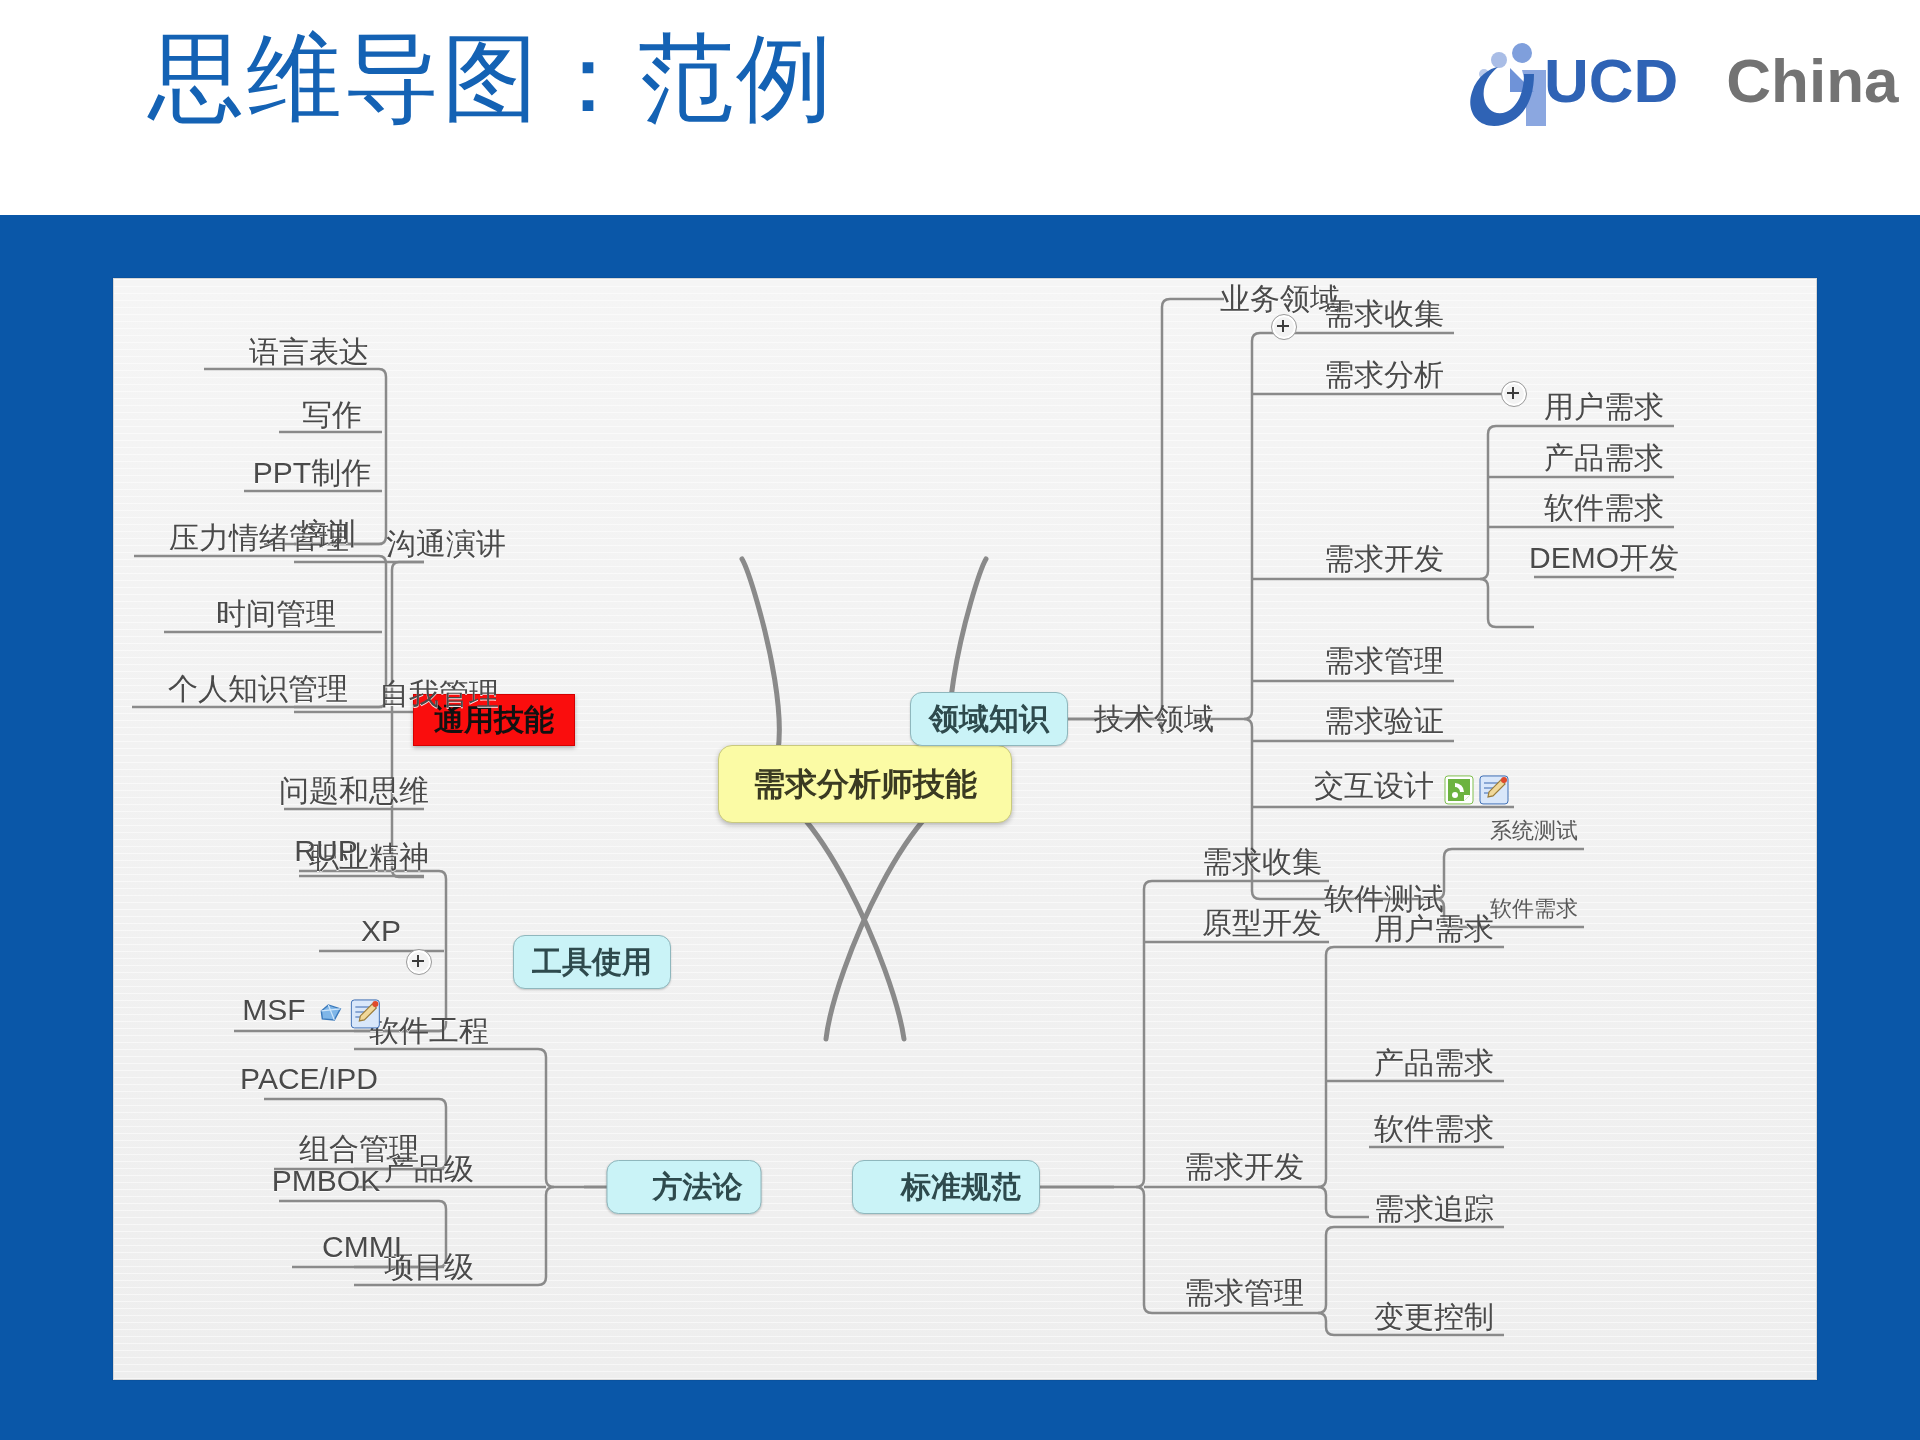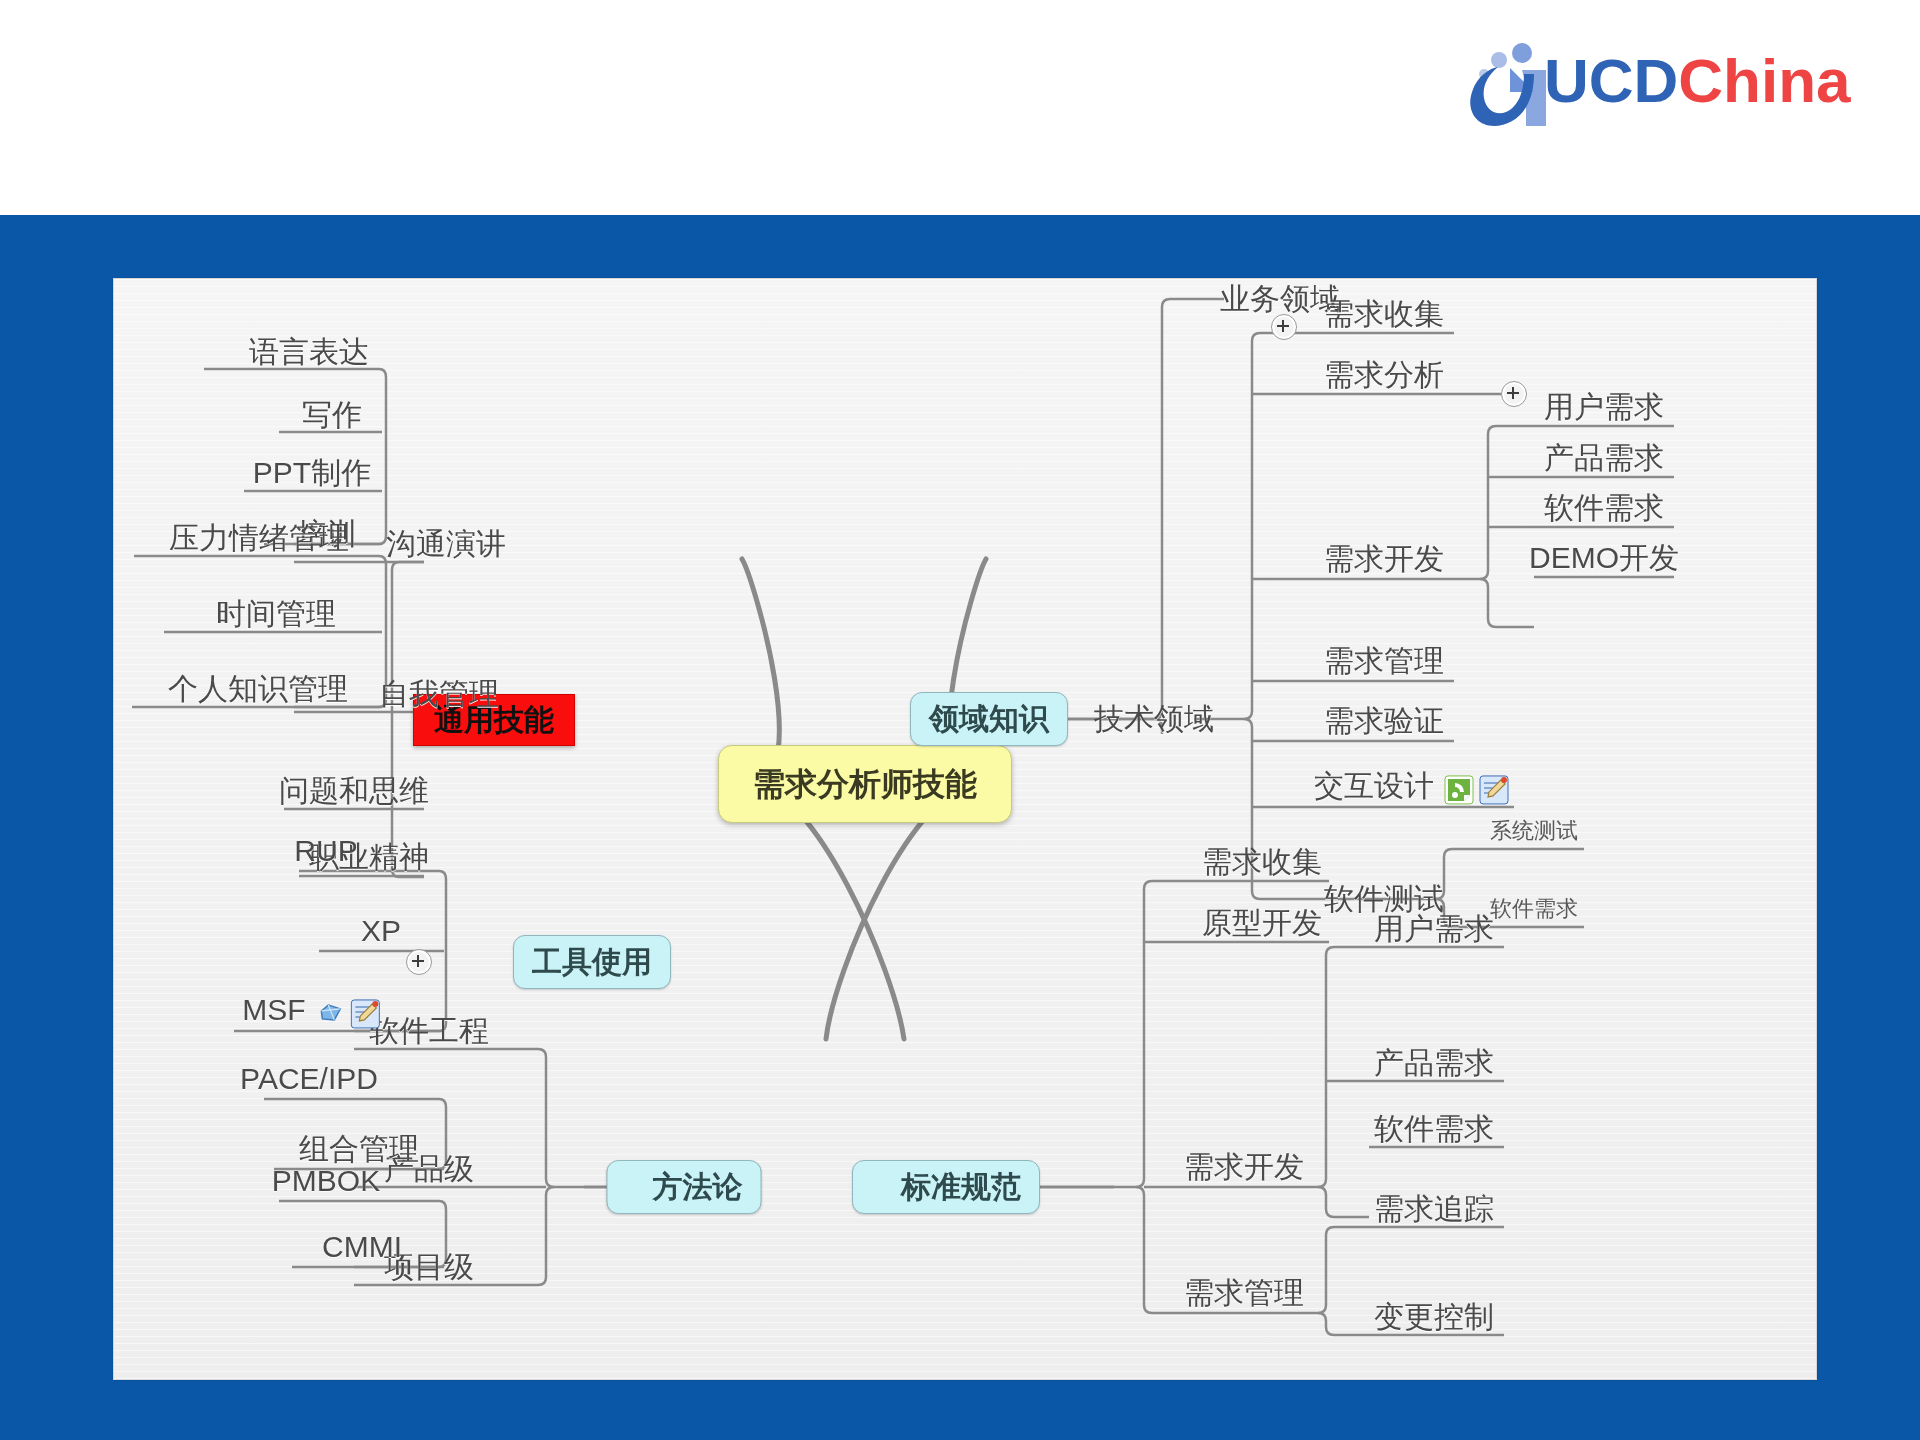--- a/index.html
+++ b/index.html
@@ -23,21 +23,21 @@
   
   #brand-logo{
     position:absolute;right:62px;top:34px;width:400px;height:96px;
   }
   #logo-mark{position:absolute;left:6px;top:6px;width:96px;height:86px;}
   #logo-text{
     position:absolute;left:86px;top:12px;
     font-size:62px;line-height:70px;font-weight:700;white-space:nowrap;
   }
   .logo-ucd{color:#2f63b5;}
-  .logo-china{color:#ef4444;font-weight:600;}
+  .logo-china{color:#737373;font-weight:600;margin-left:48px;}
 
   
   #slide-body{
     position:absolute;left:0;top:215px;width:1920px;height:1225px;
     background:#0a57a8;
   }
   #map-canvas{
     position:absolute;left:113px;top:63px;width:1702px;height:1100px;
     background:linear-gradient(180deg,#f5f5f5 0%,#eeeeee 100%);
     border:1px solid #d7d7d7;
@@ -100,20 +100,21 @@
   .plus::before,.plus::after{
     content:"";position:absolute;background:#3c3c3c;
   }
   .plus::before{left:5px;top:10px;width:12px;height:2px;}
   .plus::after{left:10px;top:5px;width:2px;height:12px;}
 </style>
 </head>
 <body>
 
 <div id="slide-header">
+  <div id="page-title">思维导图：范例</div>
 
   <div id="brand-logo">
     <svg id="logo-mark" viewBox="0 0 96 86">
       <circle cx="20" cy="34" r="5" fill="#b9c9ea"></circle>
       <circle cx="35" cy="20" r="8" fill="#a9bde6"></circle>
       <circle cx="58" cy="13" r="10" fill="#7f9fdc"></circle>
       <path d="M58 30 L82 30 L82 86 L62 86 L62 46 Z" fill="#8ba7e0"></path>
       <path d="M46 28 L70 52 L46 52 Z" fill="#6f93d8"></path>
       <path d="M70 34 C70 70 50 86 30 86 C12 86 2 70 8 52 C13 36 26 28 34 27 C24 35 18 46 20 58 C22 70 32 76 42 72 C54 67 60 52 60 34 Z" fill="#2f63b5"></path>
     </svg>

